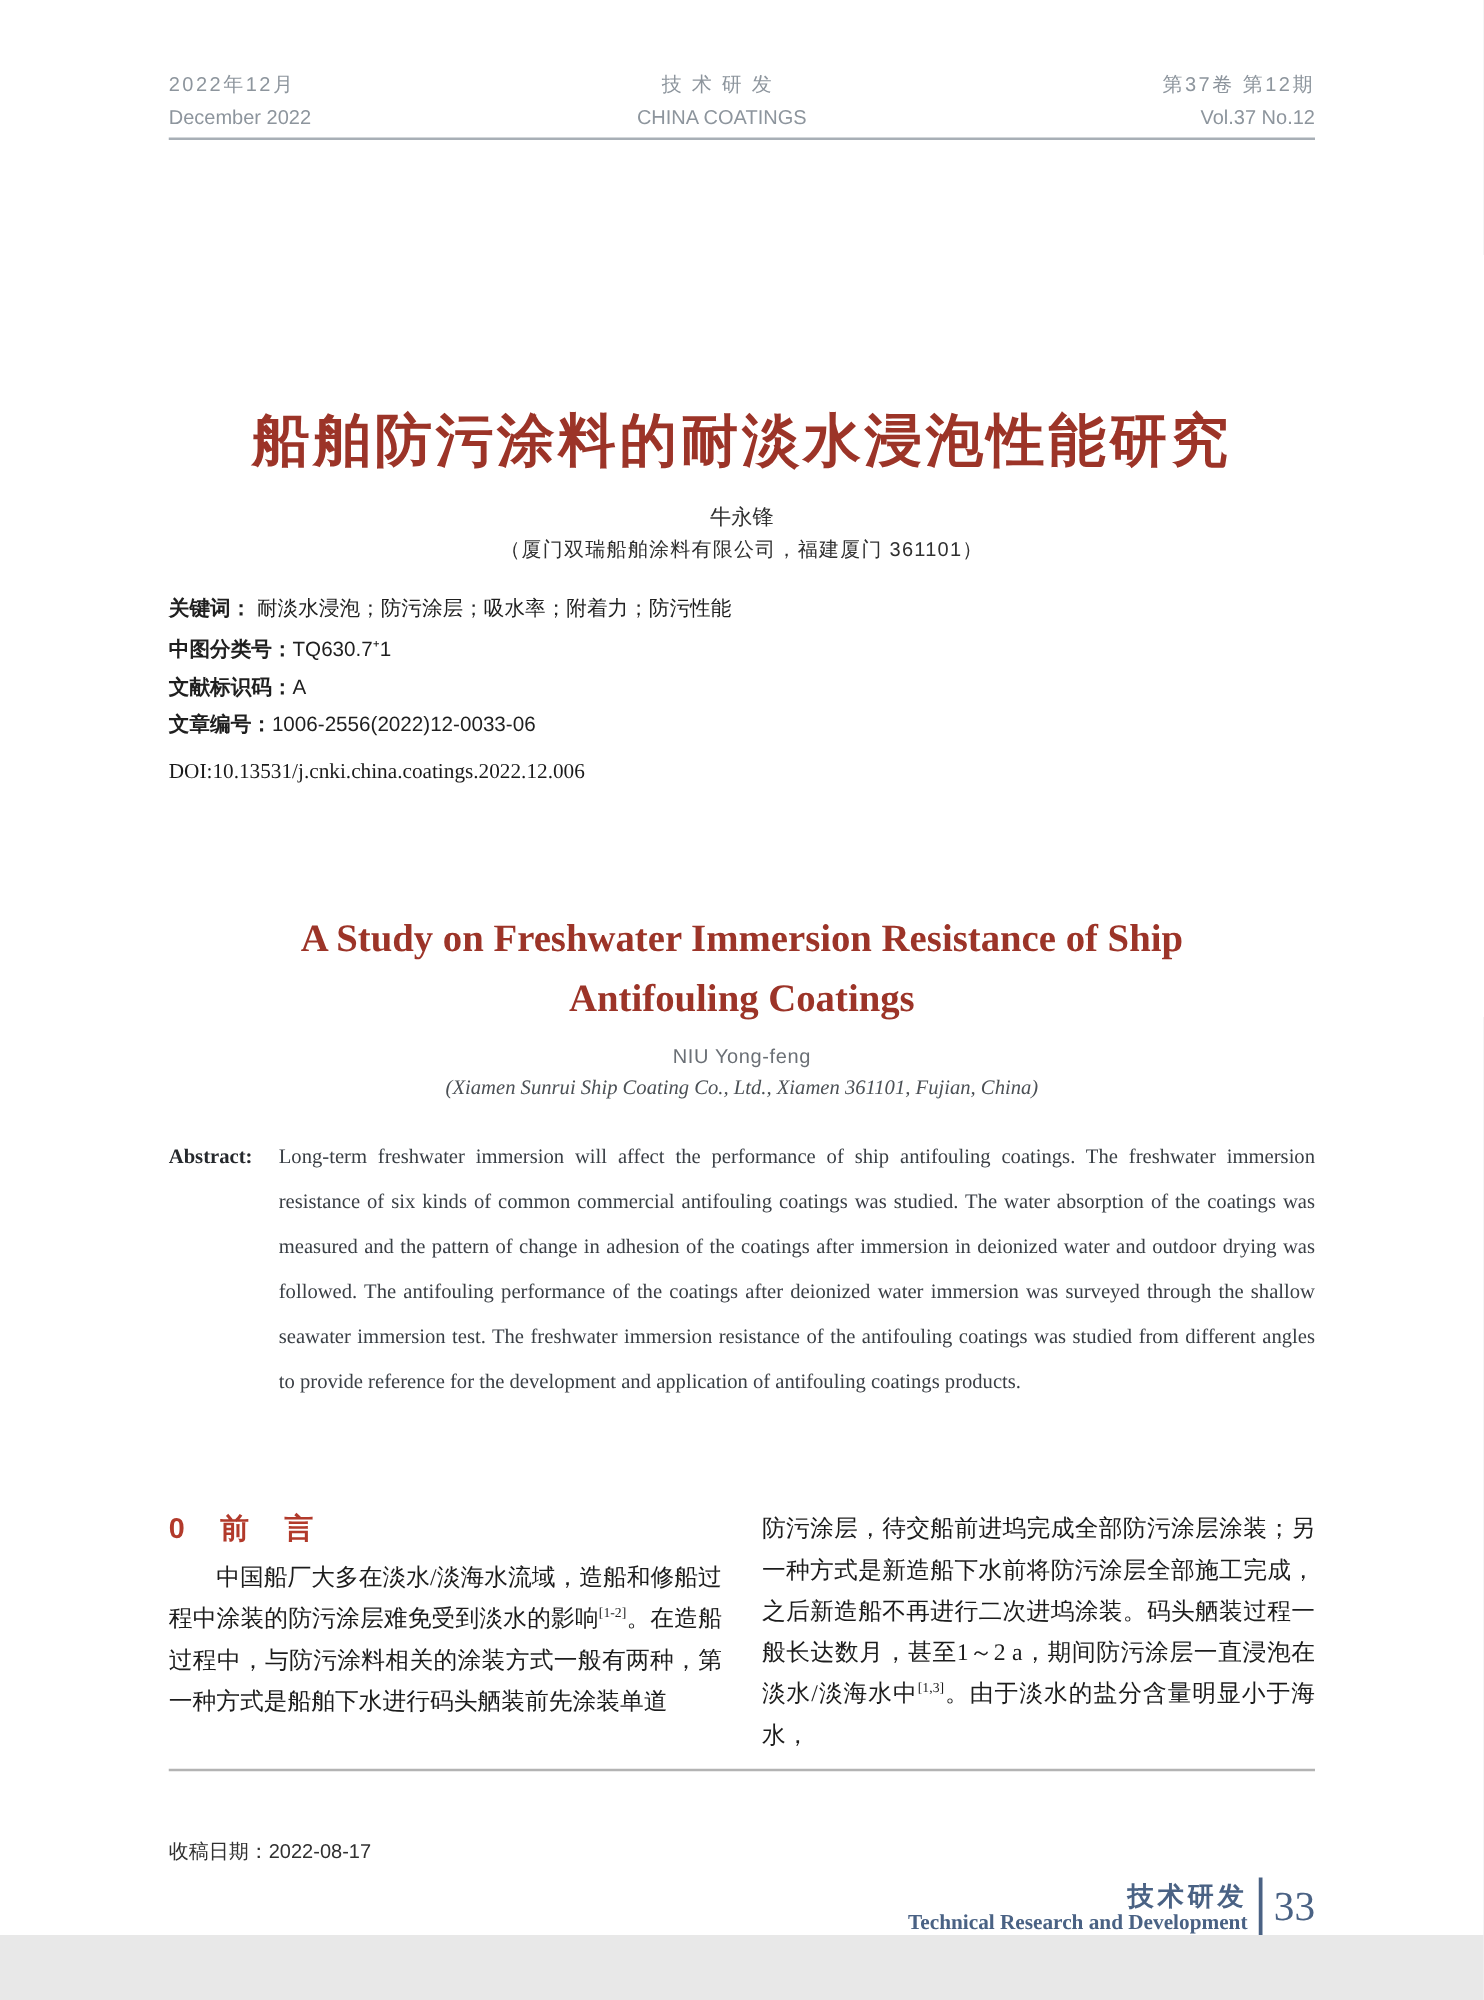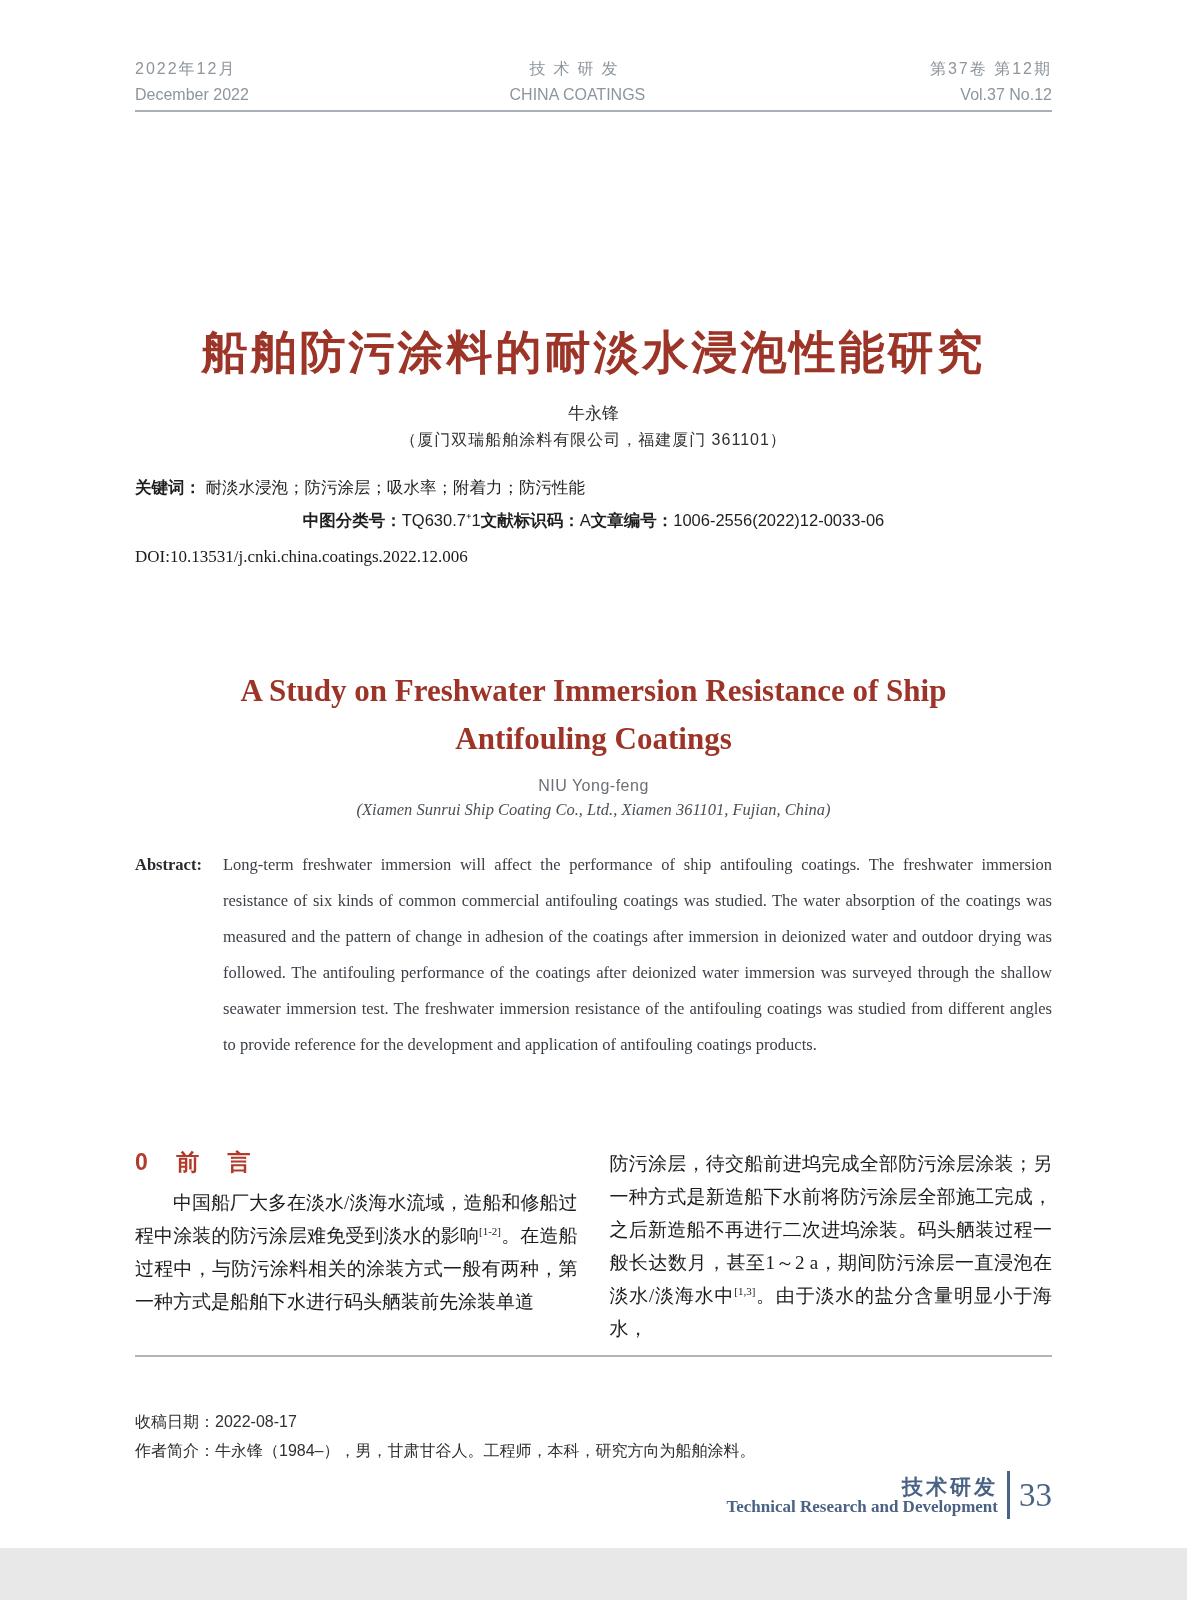--- a/index.html
+++ b/index.html
@@ -31,21 +31,21 @@
   }
   .cn-author { margin-top:22px; text-align:center; font-size:17px; font-weight:400; color:#303030; }
   .cn-affil  { margin-top:5px;  text-align:center; font-size:16px; color:#303030; letter-spacing:1px; }
 
   
   .cn-meta { margin-top:21px; font-size:16.5px; line-height:30px; color:#1f1f1f; }
   .hang { position:relative; padding-left:70px; text-align:justify; }
   .hang .hang-label { position:absolute; left:0; top:0; font-weight:700; white-space:nowrap; }
   .kw-line { margin-top:1px; }
   .kw-line .lbl { font-weight:700; }
-  .clc-row { display:flex; justify-content:center; margin-top:3px; }
+  .clc-row { display:flex; justify-content:flex-end; margin-top:3px;flex-direction:column; }
   .clc-row .lbl { font-weight:700; }
   .doi-line { margin-top:7px; font-family:"Liberation Serif", serif; font-size:17px; color:#1a1a1a; }
 
   
   .en-title {
     margin:95px auto 0; max-width:780px; text-align:center;
     font-family:"Liberation Serif", serif; font-weight:700;
     font-size:31px; line-height:48px; color:#9c3428;
   }
   .en-author { margin-top:14px; text-align:center; font-size:16px; color:#6b7076; letter-spacing:0.5px; }
@@ -147,21 +147,20 @@
         <div class="para-first"><span>中国船厂大多在淡水/淡海水流域，造船和修船过程中涂装的防污涂层难免受到淡水的影响</span><sup>[1-2]</sup><span>。在造船过程中，与防污涂料相关的涂装方式一般有两种，第一种方式是船舶下水进行码头舾装前先涂装单道</span></div>
       </div>
       <div class="col">
         <div><span>防污涂层，待交船前进坞完成全部防污涂层涂装；另一种方式是新造船下水前将防污涂层全部施工完成，之后新造船不再进行二次进坞涂装。码头舾装过程一般长达数月，甚至1～2 a，期间防污涂层一直浸泡在淡水/淡海水中</span><sup>[1,3]</sup><span>。由于淡水的盐分含量明显小于海水，</span></div>
       </div>
     </div>
 
     <div class="footnote-rule"></div>
     <div class="footnotes">
       <div>收稿日期：2022-08-17</div>
-      <div>作者简介：牛永锋（1984–），男，甘肃甘谷人。工程师，本科，研究方向为船舶涂料。</div>
     </div>
 
     <div class="footer-badge">
       <div class="badge-text">
         <div class="badge-zh">技术研发</div>
         <div class="badge-en">Technical Research and Development</div>
       </div>
       <div class="badge-bar"></div>
       <div class="badge-page">33</div>
     </div>

